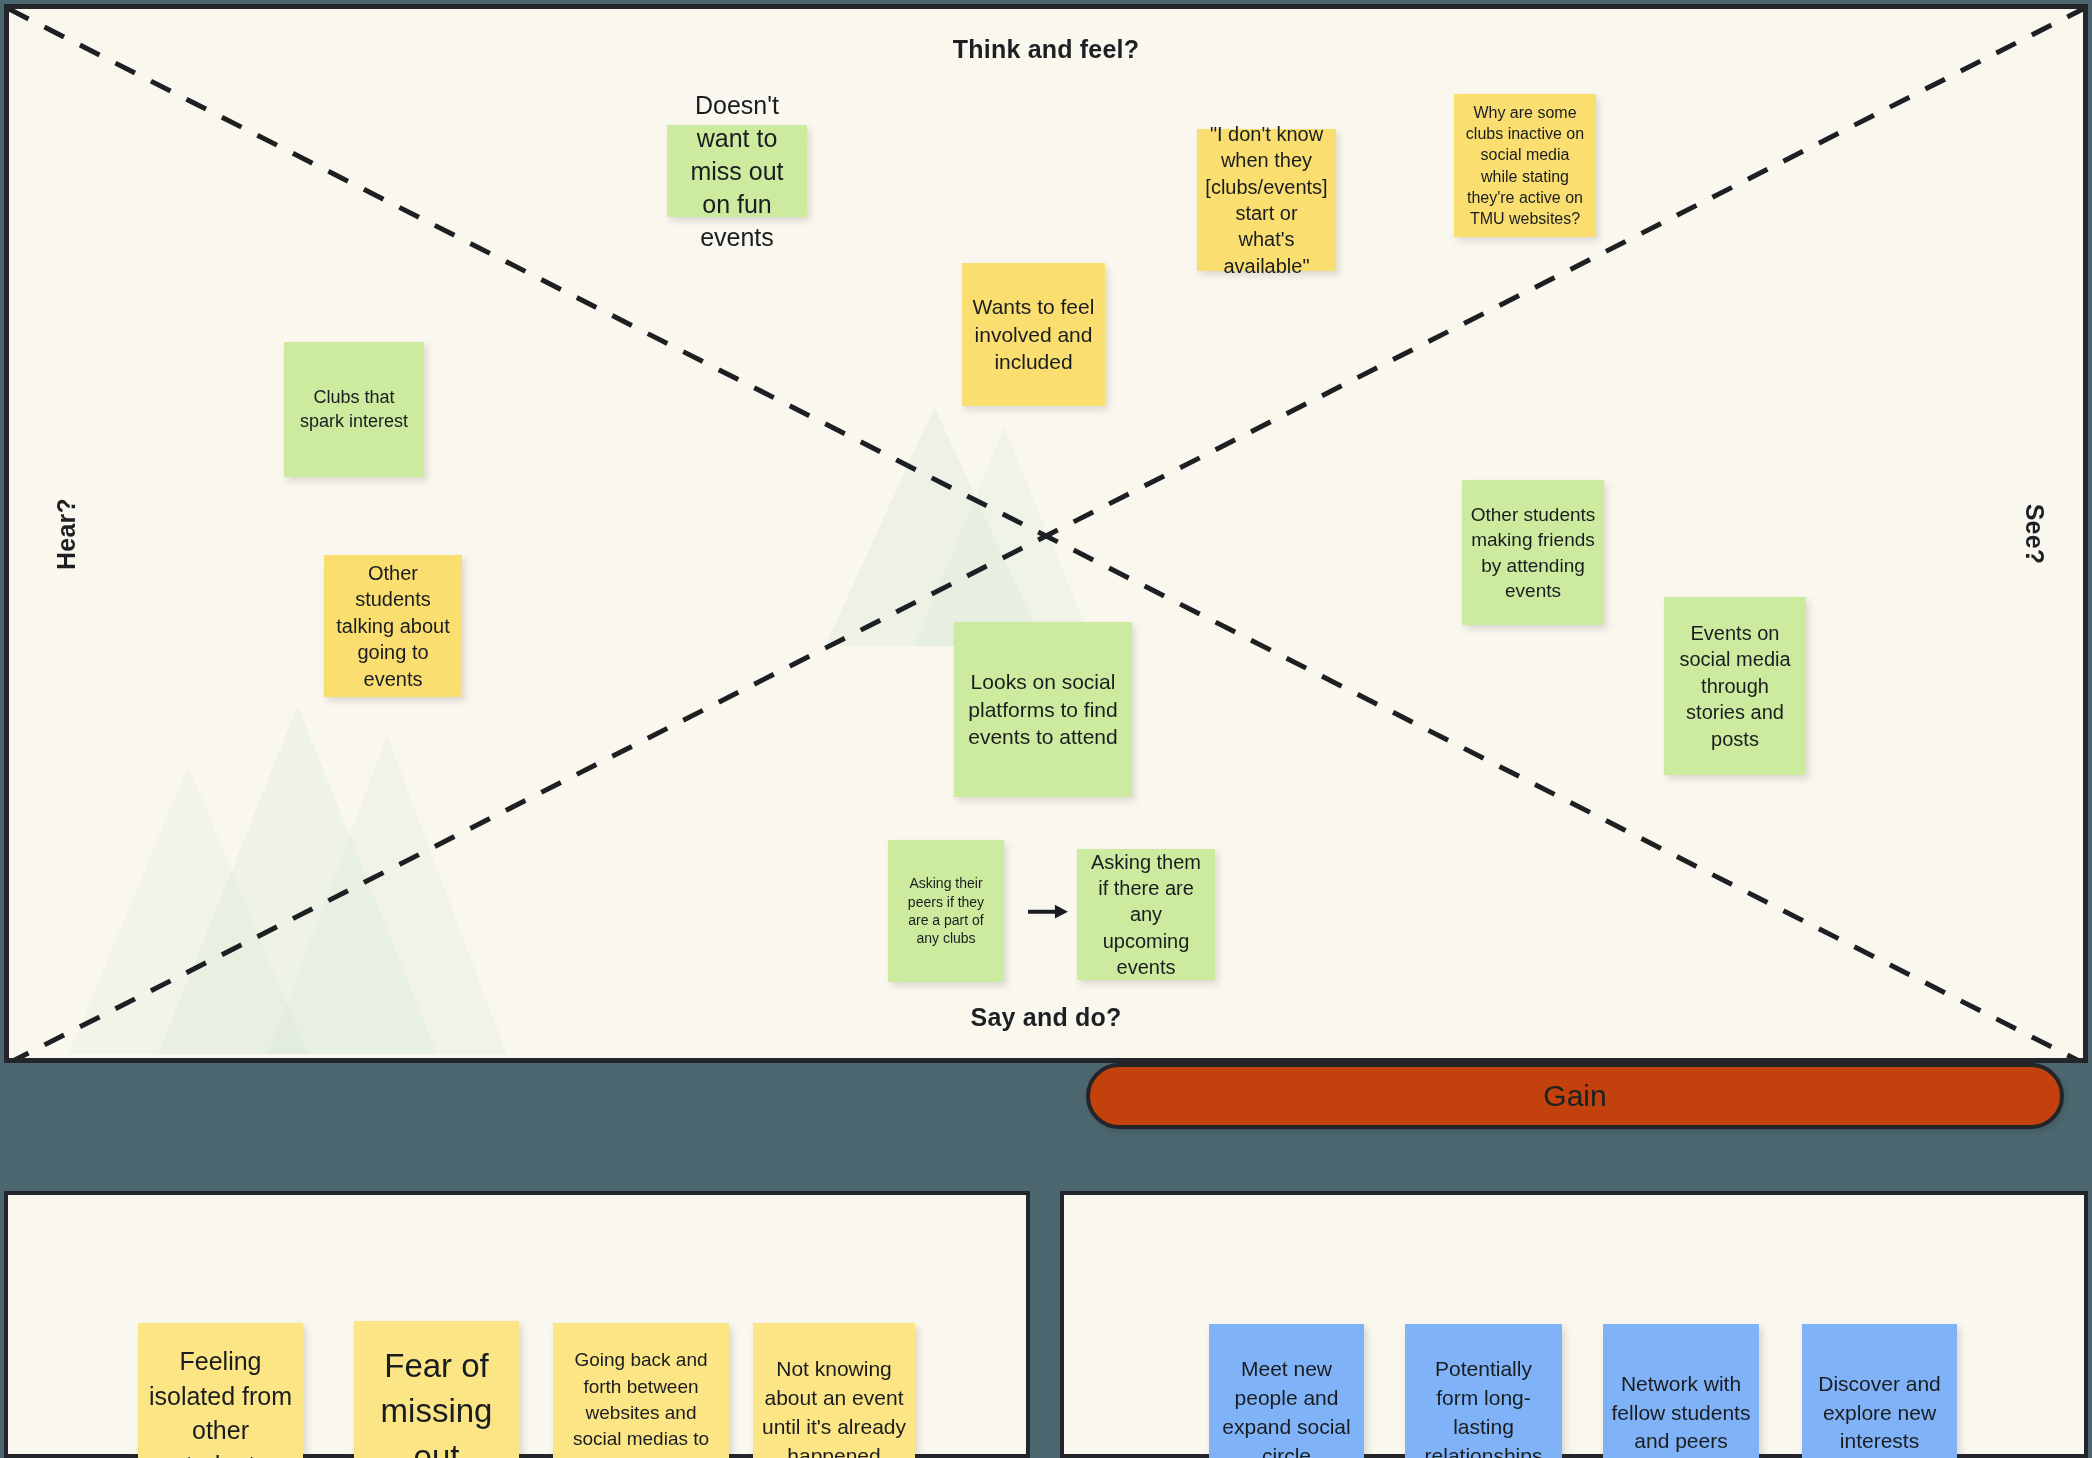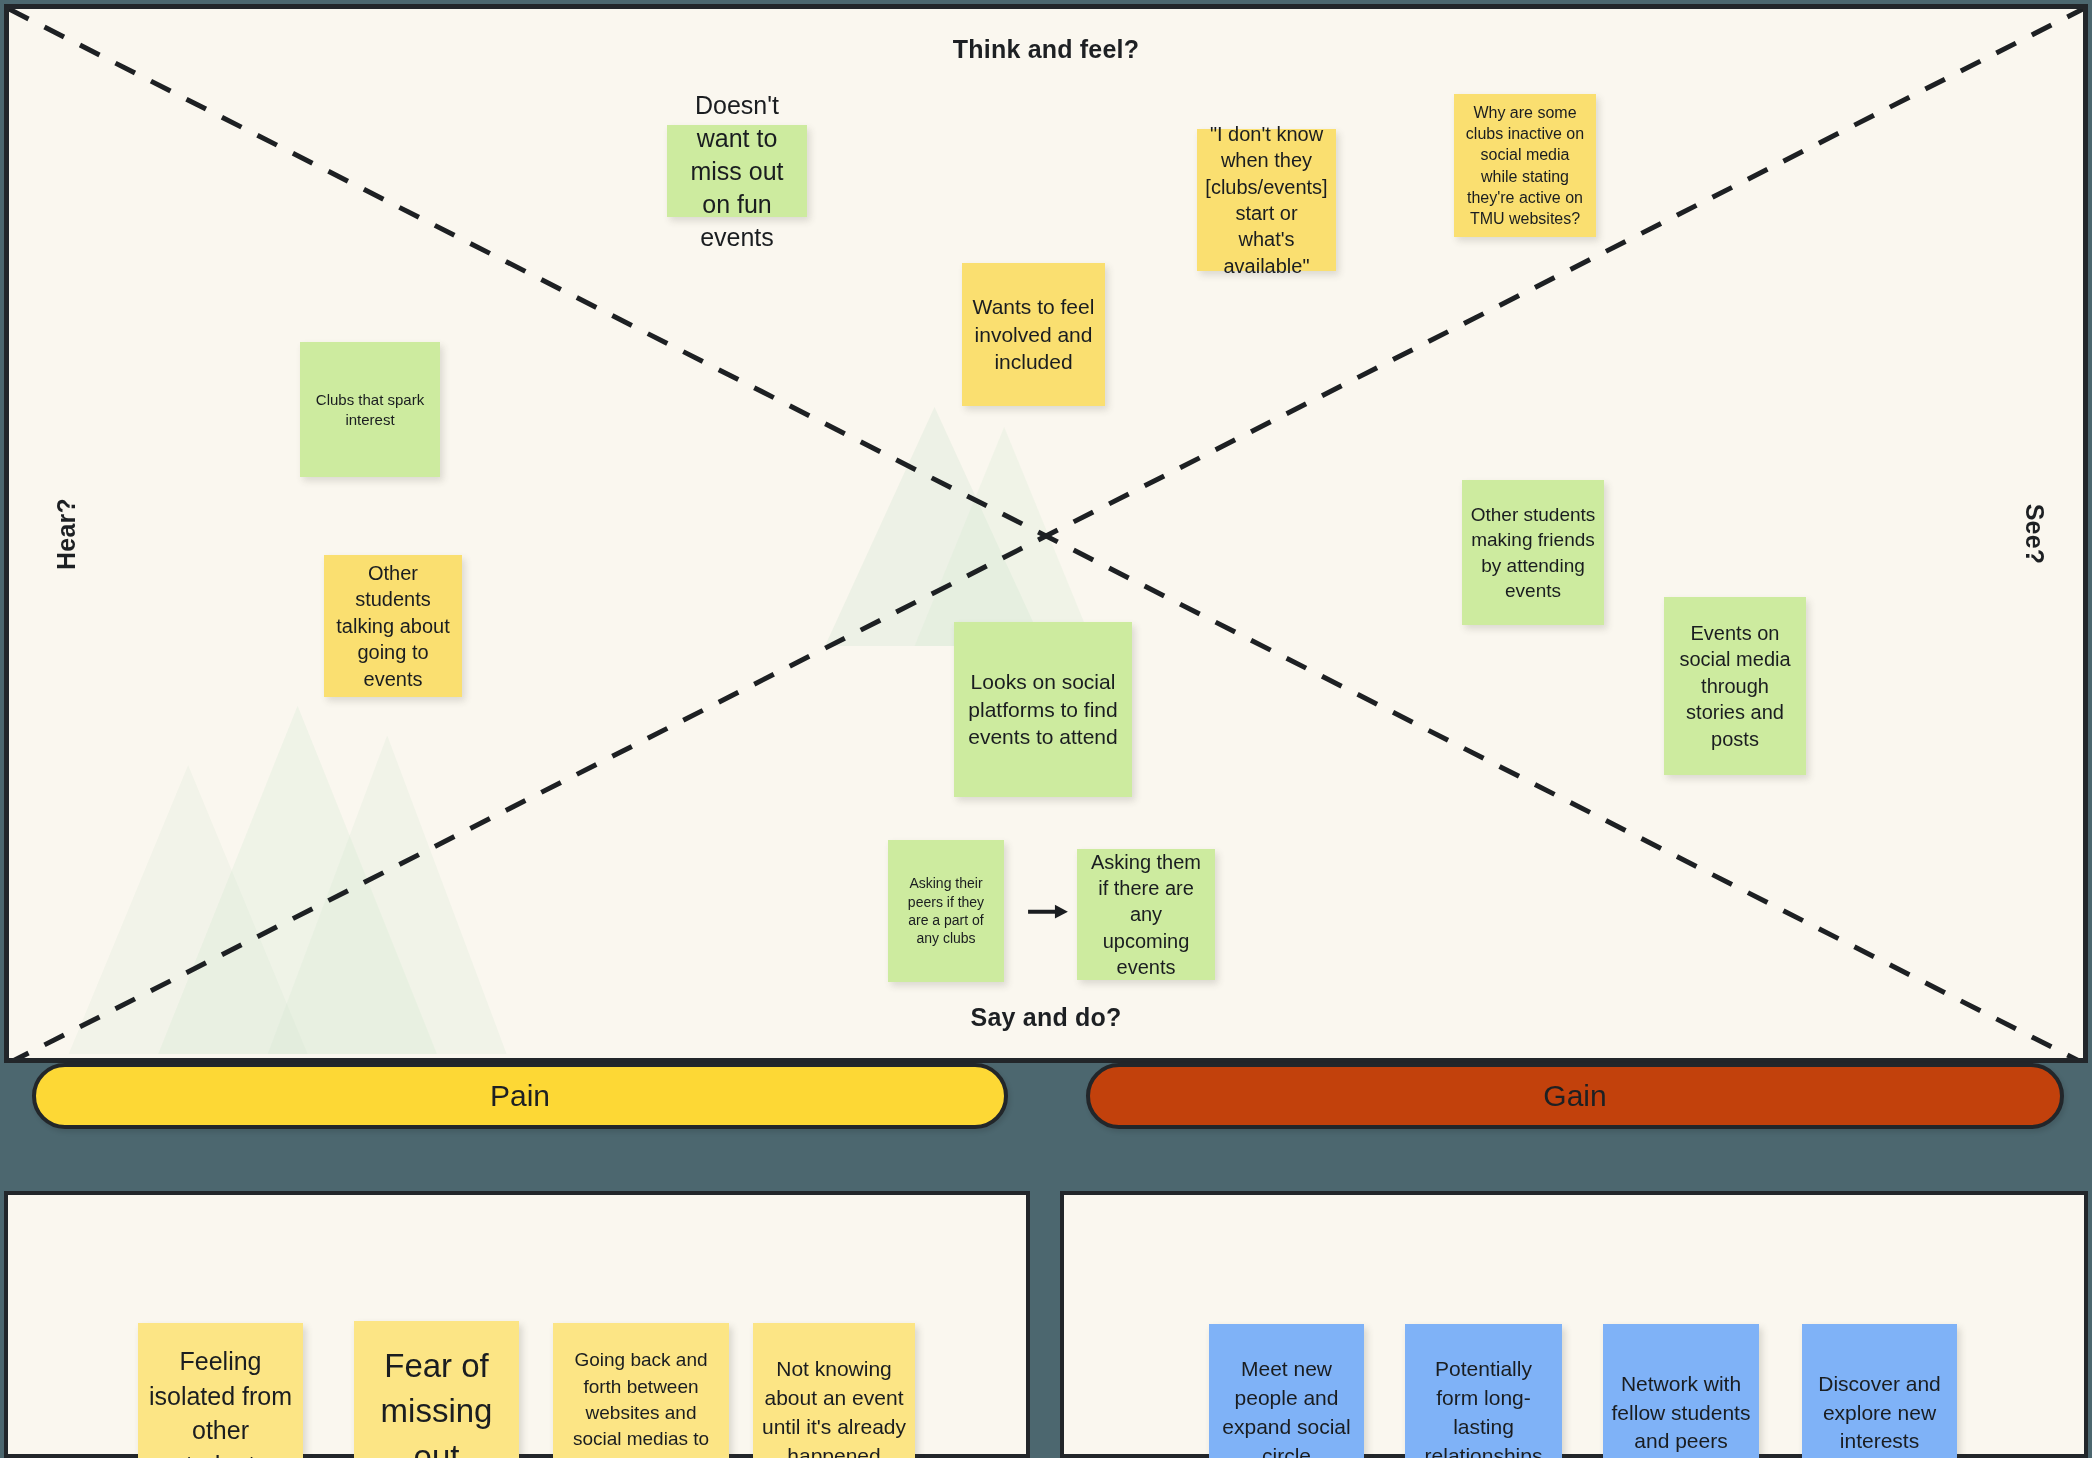--- a/index.html
+++ b/index.html
@@ -158,42 +158,39 @@
   <svg class="diag-svg" viewBox="0 0 2084 1059" preserveAspectRatio="none" style="z-index:5;">
     <line x1="1024" y1="907" x2="1058" y2="907" stroke="#1a1d20" stroke-width="4"></line>
     <polygon points="1064,907 1051,900 1051,914" fill="#1a1d20"></polygon>
   </svg>
 
   <div id="notes-host">
       <div class="note green" style="left: 658px; top: 116px; width: 140px; height: 92px; font-size: 25px;">Doesn't want to miss out on fun events</div>
       <div class="note yellow" style="left: 1148px; top: 120px; width: 139px; height: 142px; font-size: 20px;">"I don't know when they [clubs/events] start or what's available"</div>
       <div class="note yellow" style="left: 1405px; top: 85px; width: 142px; height: 143px; font-size: 16px;">Why are some clubs inactive on social media while stating they're active on TMU websites?</div>
       <div class="note yellow" style="left: 913px; top: 254px; width: 143px; height: 143px; font-size: 21px;">Wants to feel involved and included</div>
-      <div class="note green" style="left: 275px; top: 333px; width: 140px; height: 135px; font-size: 15px; margin-left: 16px;">Clubs that spark interest</div>
+      <div class="note green" style="left: 275px; top: 333px; width: 140px; height: 135px; font-size: 18px;">Clubs that spark interest</div>
       <div class="note green" style="left: 1453px; top: 471px; width: 142px; height: 145px; font-size: 19px;">Other students making friends by attending events</div>
       <div class="note yellow" style="left: 275px; top: 546px; width: 138px; height: 142px; font-size: 20px;">Other students talking about going to events</div>
       <div class="note green" style="left: 1655px; top: 588px; width: 142px; height: 178px; font-size: 20px;">Events on social media through stories and posts</div>
       <div class="note green" style="left: 945px; top: 613px; width: 178px; height: 175px; font-size: 21px;">Looks on social platforms to find events to attend</div>
       <div class="note green" style="left: 879px; top: 831px; width: 116px; height: 142px; font-size: 14px;">Asking their peers if they are a part of any clubs</div>
       <div class="note green" style="left: 1068px; top: 840px; width: 138px; height: 131px; font-size: 20px;">Asking them if there are any upcoming events</div>
     </div>
 </div>
 
 <div class="pg-wrap">
 
   <div class="pg-box pain">
     <div class="pg-notes" id="pain-notes-host">
         <div class="pg-note yellow" style="left: 130px; top: 62px; width: 165px; height: 180px; font-size: 25px;">Feeling isolated from other students</div>
         <div class="pg-note yellow" style="left: 346px; top: 60px; width: 165px; height: 180px; font-size: 33px;">Fear of missing out</div>
         <div class="pg-note yellow" style="left: 545px; top: 62px; width: 176px; height: 180px; font-size: 19px;">Going back and forth between websites and social medias to find active clubs</div>
         <div class="pg-note yellow" style="left: 745px; top: 62px; width: 162px; height: 180px; font-size: 21px;">Not knowing about an event until it's already happened</div>
       </div>
-  </div>
-  <div class="pg-header pain">
-    <span>Pain</span>
   </div>
 
   <div class="pg-box gain">
     <div class="pg-notes" id="gain-notes-host">
         <div class="pg-note blue" style="left: 145px; top: 63px; width: 155px; height: 178px; font-size: 21px;">Meet new people and expand social circle</div>
         <div class="pg-note blue" style="left: 341px; top: 63px; width: 157px; height: 178px; font-size: 21px;">Potentially form long-lasting relationships</div>
         <div class="pg-note blue" style="left: 539px; top: 63px; width: 156px; height: 178px; font-size: 21px;">Network with fellow students and peers</div>
         <div class="pg-note blue" style="left: 738px; top: 63px; width: 155px; height: 178px; font-size: 21px;">Discover and explore new interests</div>
       </div>
   </div>

